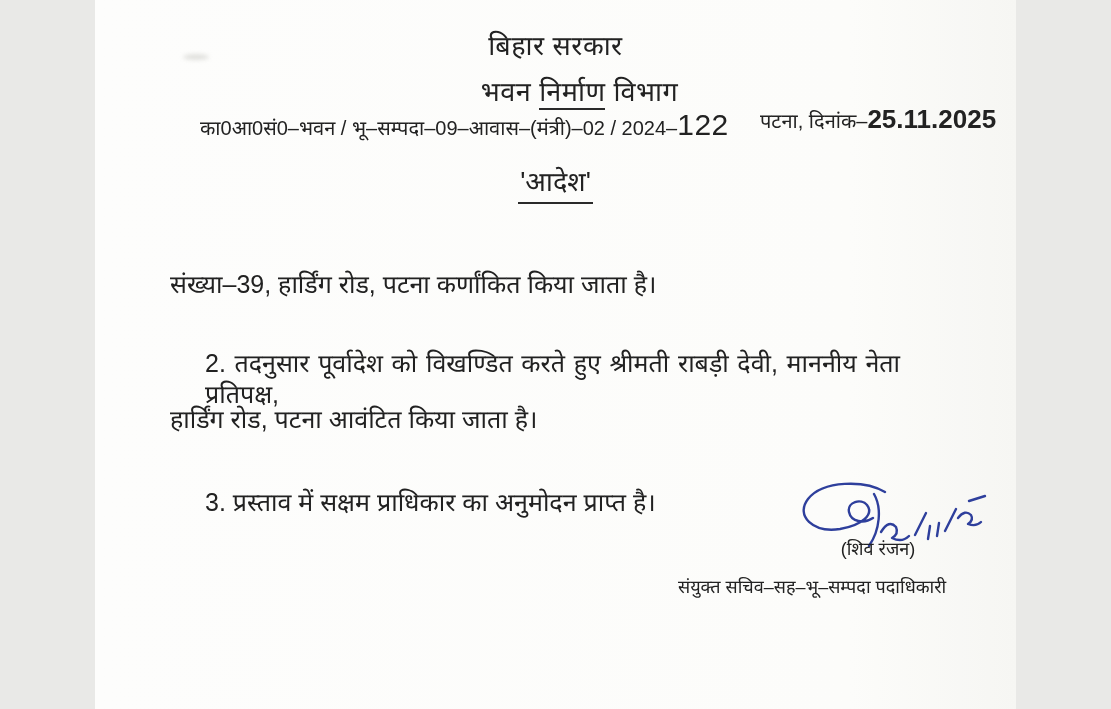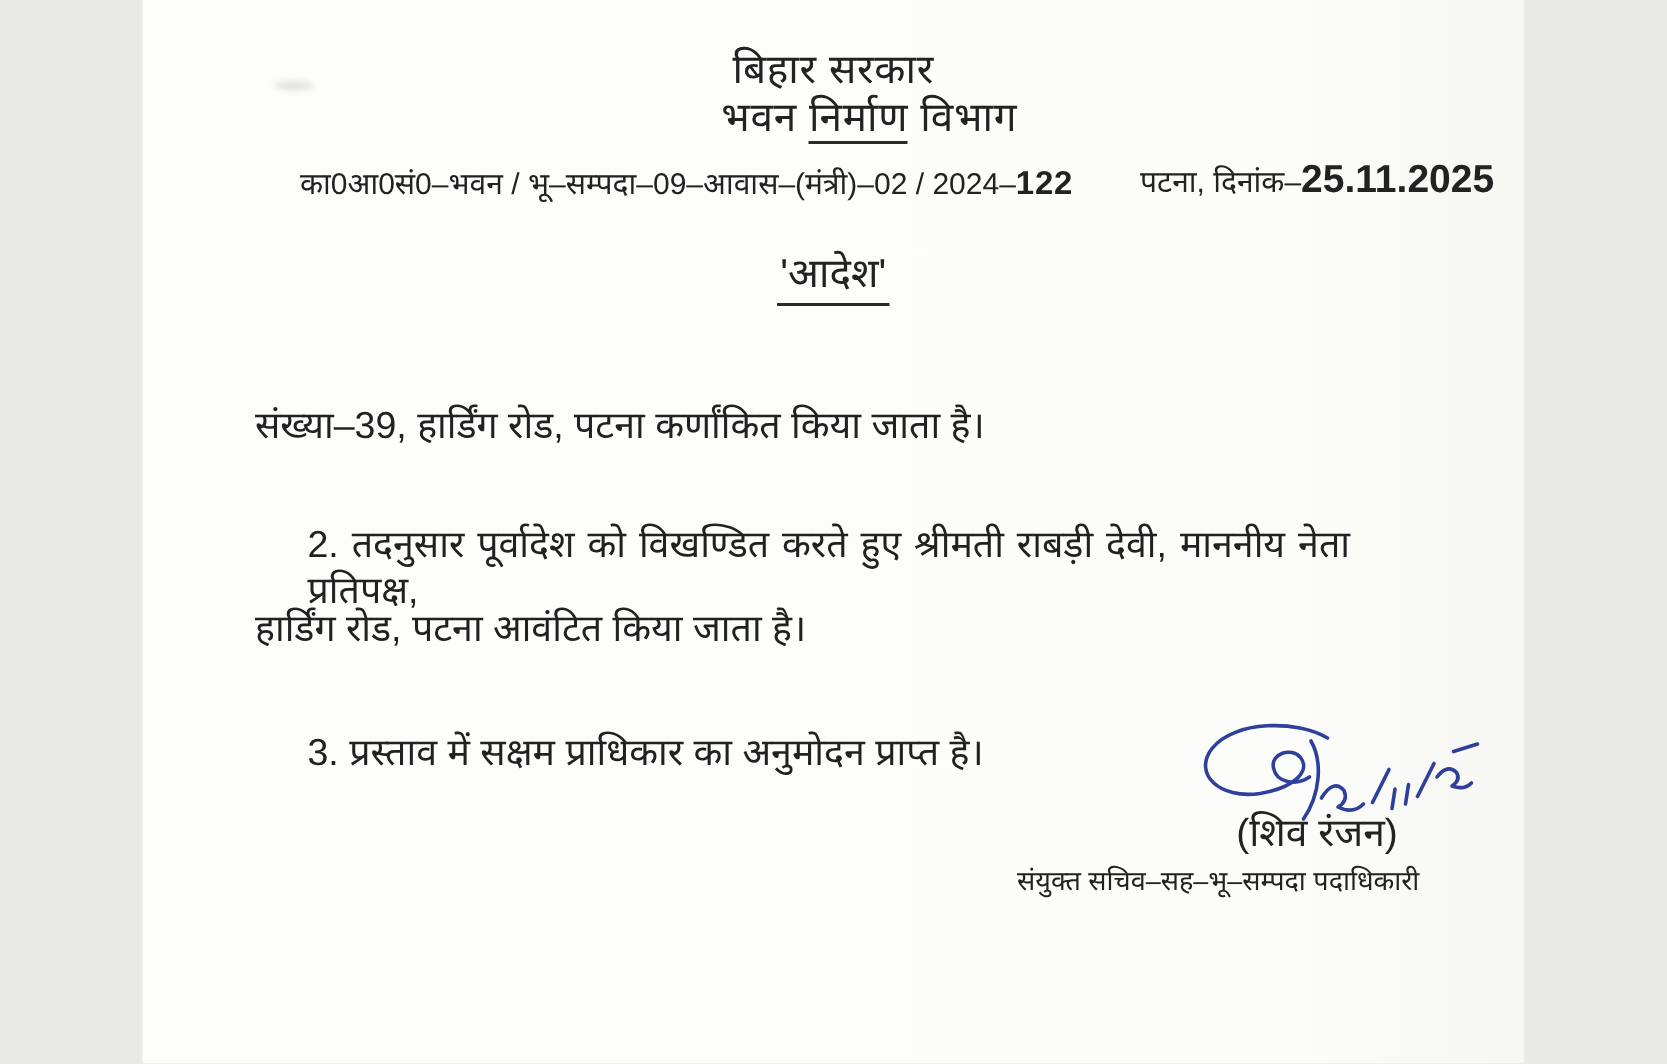--- a/index.html
+++ b/index.html
@@ -20,24 +20,24 @@
     position:absolute;
     left:88px;top:54px;width:26px;height:6px;
     background:#c9c9c4;
     border-radius:50%;
     filter:blur(2px);
     opacity:.55;
   }
   .center{left:0;right:0;text-align:center;}
   .abs{position:absolute;}
   .hdr1{top:26px;font-size:27px;letter-spacing:.5px;}
-  .hdr2{top:58px;font-size:27px;letter-spacing:.5px;margin-left:48px;}
+  .hdr2{top:72px;font-size:27px;letter-spacing:.5px;margin-left:48px;}
   .u-part{border-bottom:2px solid #2a2a2a;padding-bottom:1px;}
   .refline{top:108px;left:105px;font-size:20px;white-space:nowrap;}
-  .ref-big{font-size:22px;font-weight:bold;letter-spacing:.5px;}
+  .ref-big{font-size:30px;font-weight:normal;letter-spacing:.5px;}
   .dateline{top:104px;left:665px;font-size:20px;white-space:nowrap;}
   .date-big{font-size:26px;font-weight:bold;}
   .title{top:162px;font-size:27px;}
   .title span{display:inline-block;border-bottom:2.5px solid #2a2a2a;padding:0 2px 3px 2px;}
   .bline{
     position:absolute;
     left:75px;right:116px;
     font-size:25px;
     line-height:1.25;
     color:#212121;
@@ -45,21 +45,21 @@
   .just{text-align:justify;text-align-last:justify;}
   .ind60{padding-left:60px;}
   .ind35{padding-left:35px;margin-top:28px;}
   .p1l1{top:222px;}
   .p1l2{top:269px;}
   .p2l1{top:320px;}
   .p2l2{top:368px;}
   .p2l3{top:404px;}
   .p3{top:459px;}
   .sig-svg{position:absolute;left:698px;top:478px;}
-  .sig-name{position:absolute;left:688px;top:536px;width:190px;text-align:center;font-size:26px;white-space:nowrap;}
+  .sig-name{position:absolute;left:688px;top:536px;width:190px;text-align:center;font-size:18px;white-space:nowrap;}
   .sig-desig{position:absolute;left:583px;top:574px;font-size:18px;white-space:nowrap;}
 </style>
 </head>
 <body>
 
 <div class="page">
 
   <div class="smudge"></div>
 
   <div class="abs center hdr1">बिहार सरकार</div>

